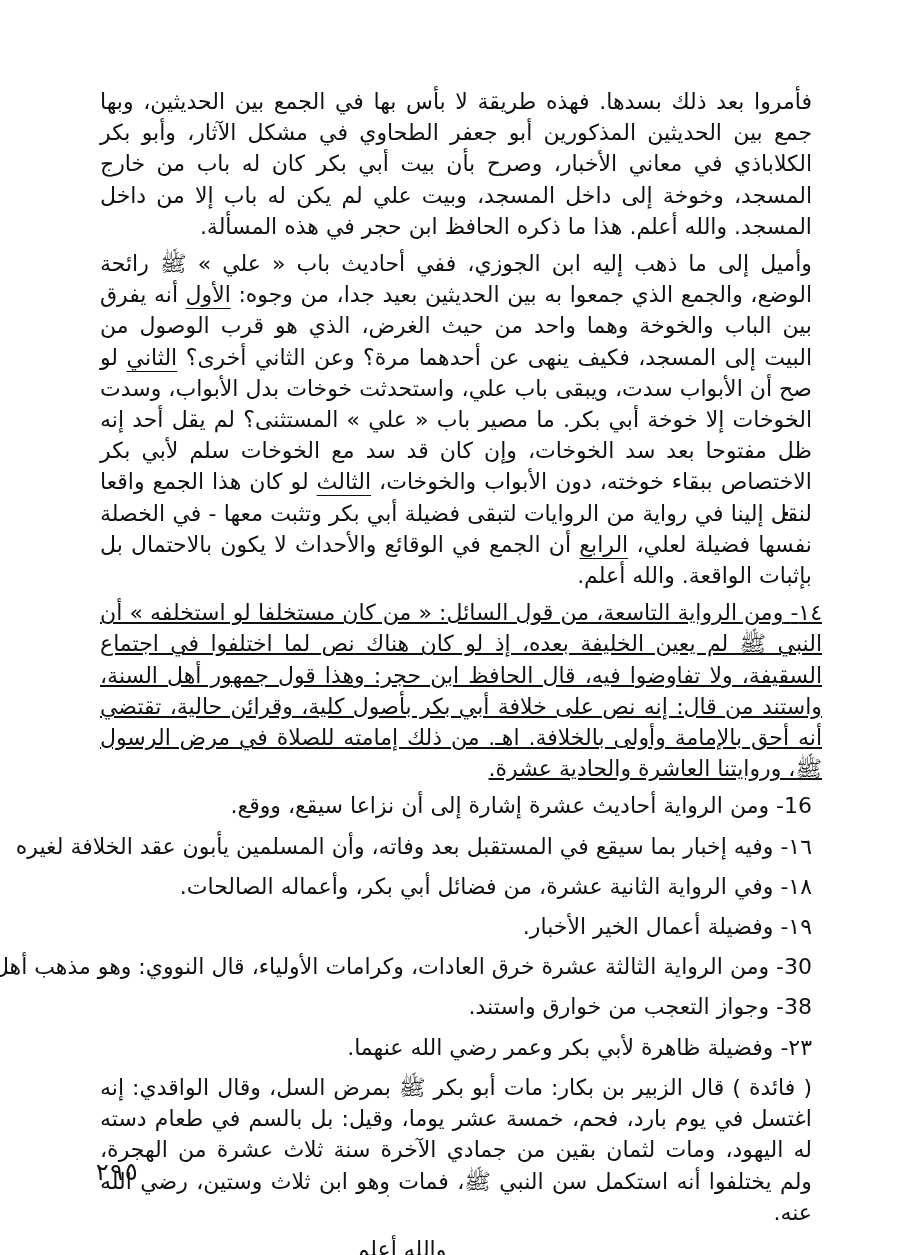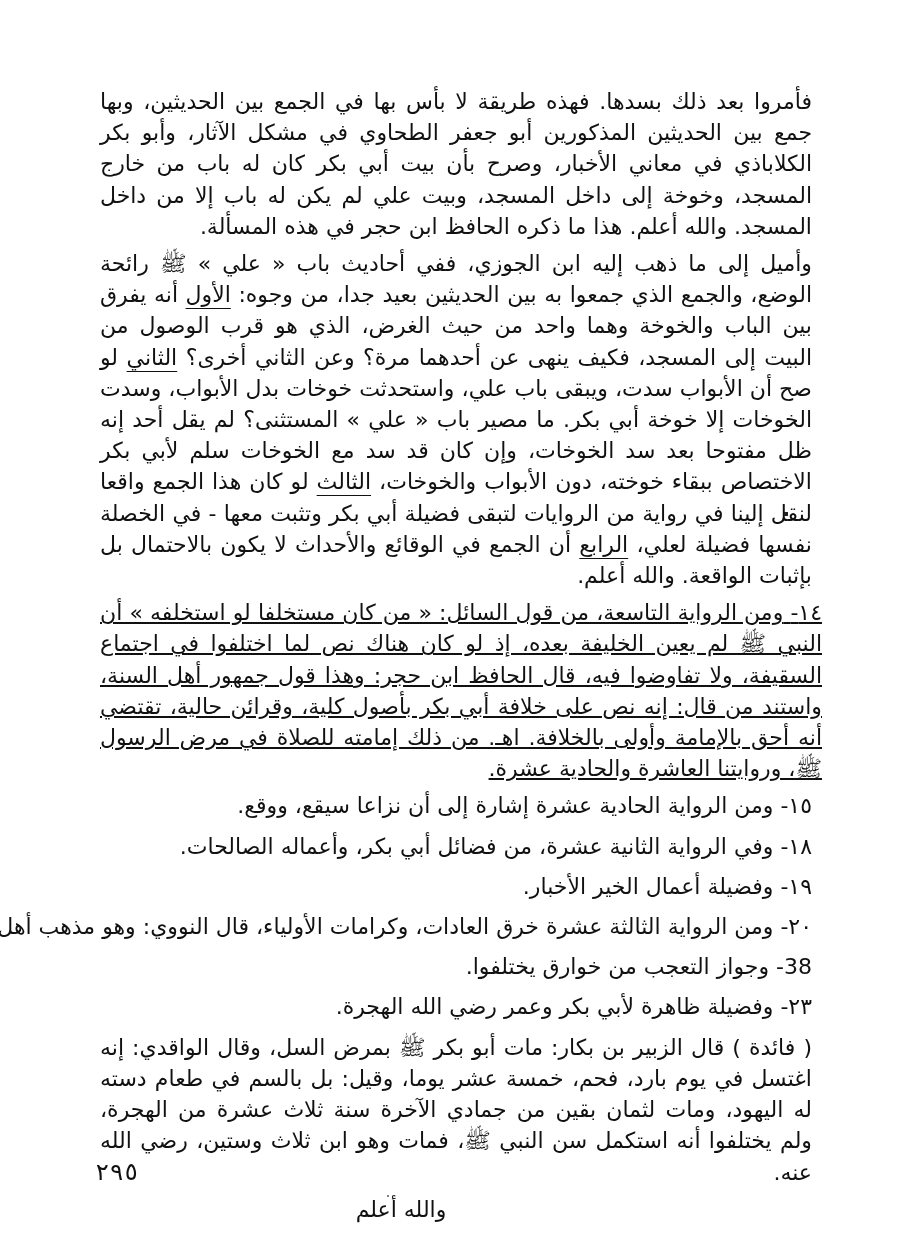--- a/index.html
+++ b/index.html
@@ -94,42 +94,46 @@
   <div class="para">
     <span>وأميل إلى ما ذهب إليه ابن الجوزي، ففي أحاديث باب « علي » ﷺ رائحة الوضع، والجمع الذي جمعوا به بين الحديثين بعيد جدا، من وجوه: </span><span class="u">الأول</span><span> أنه يفرق بين الباب والخوخة وهما واحد من حيث الغرض، الذي هو قرب الوصول من البيت إلى المسجد، فكيف ينهى عن أحدهما مرة؟ وعن الثاني أخرى؟ </span><span class="u">الثاني</span><span> لو صح أن الأبواب سدت، ويبقى باب علي، واستحدثت خوخات بدل الأبواب، وسدت الخوخات إلا خوخة أبي بكر. ما مصير باب « علي » المستثنى؟ لم يقل أحد إنه ظل مفتوحا بعد سد الخوخات، وإن كان قد سد مع الخوخات سلم لأبي بكر الاختصاص ببقاء خوخته، دون الأبواب والخوخات، </span><span class="u">الثالث</span><span> لو كان هذا الجمع واقعا لنقل إلينا في رواية من الروايات لتبقى فضيلة أبي بكر وتثبت معها - في الخصلة نفسها فضيلة لعلي، </span><span class="u">الرابع</span><span> أن الجمع في الوقائع والأحداث لا يكون بالاحتمال بل بإثبات الواقعة. والله أعلم.</span>
   </div>
 
   <div class="numbered long">
     <span>١٤-</span>
     <span>ومن الرواية التاسعة، من قول السائل: « من كان مستخلفا لو استخلفه » أن النبي ﷺ لم يعين الخليفة بعده، إذ لو كان هناك نص لما اختلفوا في اجتماع السقيفة، ولا تفاوضوا فيه، قال الحافظ ابن حجر: وهذا قول جمهور أهل السنة، واستند من قال: إنه نص على خلافة أبي بكر بأصول كلية، وقرائن حالية، تقتضي أنه أحق بالإمامة وأولى بالخلافة. اهـ. من ذلك إمامته للصلاة في مرض الرسول ﷺ، وروايتنا العاشرة والحادية عشرة.</span>
   </div>
 
   <span class="item-line">
-    <span>١٥-</span>
-    <span>ومن الرواية الحادية عشرة إشارة إلى أن نزاعا سيقع، ووقع.</span>
+    <span>16-</span>
+    <span>ومن الرواية أحاديث عشرة إشارة إلى أن نزاعا سيقع، ووقع.</span>
+  </span>
+  <span class="item-line">
+    <span>١٦-</span>
+    <span>وفيه إخبار بما سيقع في المستقبل بعد وفاته، وأن المسلمين يأبون عقد الخلافة لغيره</span>
   </span>
   <span class="item-line">
     <span>١٨-</span>
     <span>وفي الرواية الثانية عشرة، من فضائل أبي بكر، وأعماله الصالحات.</span>
   </span>
   <span class="item-line">
     <span>١٩-</span>
     <span>وفضيلة أعمال الخير الأخبار.</span>
   </span>
   <span class="item-line">
-    <span>٢٠-</span>
+    <span>30-</span>
     <span>ومن الرواية الثالثة عشرة خرق العادات، وكرامات الأولياء، قال النووي: وهو مذهب أهل الحق.</span>
   </span>
   <span class="item-line">
     <span>38-</span>
-    <span>وجواز التعجب من خوارق يختلفوا.</span>
+    <span>وجواز التعجب من خوارق واستند.</span>
   </span>
   <span class="item-line">
     <span>٢٣-</span>
-    <span>وفضيلة ظاهرة لأبي بكر وعمر رضي الله الهجرة.</span>
+    <span>وفضيلة ظاهرة لأبي بكر وعمر رضي الله عنهما.</span>
   </span>
 
   <div class="para">
     <span>( فائدة )</span><span> قال الزبير بن بكار: مات أبو بكر ﷺ بمرض السل، وقال الواقدي: إنه اغتسل في يوم بارد، فحم، خمسة عشر يوما، وقيل: بل بالسم في طعام دسته له اليهود، ومات لثمان بقين من جمادي الآخرة سنة ثلاث عشرة من الهجرة، ولم يختلفوا أنه استكمل سن النبي ﷺ، فمات وهو ابن ثلاث وستين، رضي الله عنه.</span>
   </div>
 
   <div class="closing">والله أعلم</div>
 </div>
 
 <div class="margin-mark"></div>

